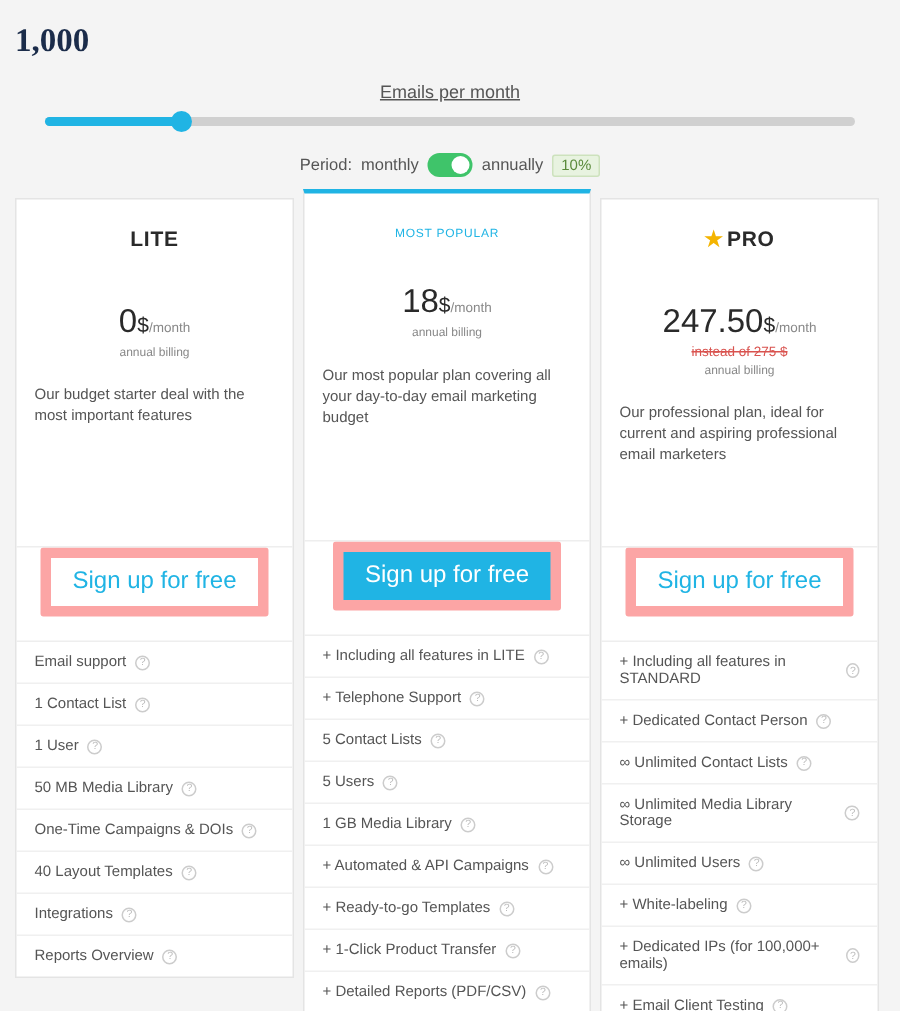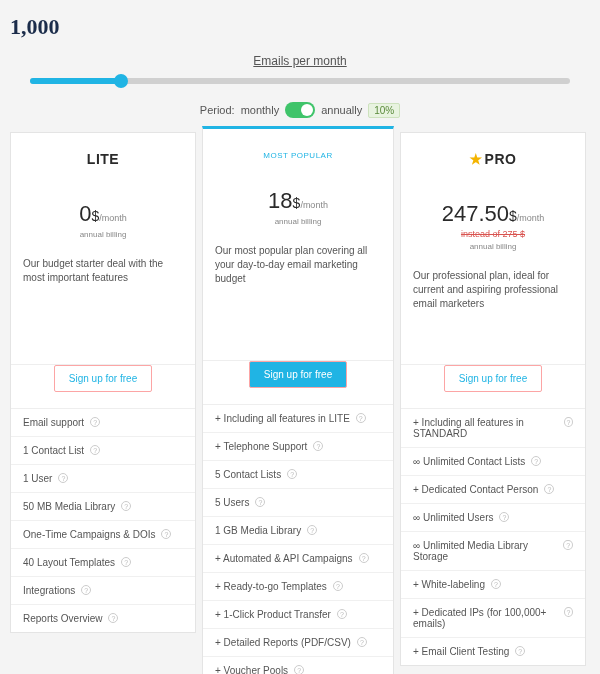--- a/index.html
+++ b/index.html
@@ -149,39 +149,39 @@
   }
   .plan.highlight .desc,
   .plan.pro .desc { text-align: left; }
   .cta-row {
     text-align: center;
     padding: 0 12px 16px;
     border-bottom: 1px solid #eee;
   }
   .cta {
     display: inline-block;
-    font-size: 10px;
+    font-size: 16px;
     padding: 7px 14px;
     border-radius: 2px;
-    border: 1px solid #fca5a5;
+    border: 7px solid #fca5a5;
     color: #20b4e4;
     background: #fff;
   }
   .cta.solid {
     background: #20b4e4;
     color: #fff;
   }
   .features { list-style: none; }
   .features li {
     font-size: 10px;
     color: #555;
     padding: 8px 12px;
     border-bottom: 1px solid #f0f0f0;
     display: flex;
-    align-items: flex-start;
+    align-items: center;
     gap: 4px;
   }
   .features li:last-child { border-bottom: none; }
   .info {
     display: inline-flex;
     align-items: center; justify-content: center;
     width: 10px; height: 10px;
     border: 1px solid #ccc;
     border-radius: 50%;
     font-size: 7px;
@@ -335,33 +335,33 @@
       </div>
       <div class="cta-row">
         <span class="cta">Sign up for free</span>
       </div>
       <ul class="features">
           <li>
             <span>+ Including all features in STANDARD</span>
             <span class="info">?</span>
           </li>
           <li>
+            <span>+ Dedicated Contact Person</span>
+            <span class="info">?</span>
+          </li>
+          <li>
             <span>∞ Unlimited Contact Lists</span>
             <span class="info">?</span>
           </li>
           <li>
-            <span>+ Dedicated Contact Person</span>
+            <span>∞ Unlimited Media Library Storage</span>
             <span class="info">?</span>
           </li>
           <li>
             <span>∞ Unlimited Users</span>
-            <span class="info">?</span>
-          </li>
-          <li>
-            <span>∞ Unlimited Media Library Storage</span>
             <span class="info">?</span>
           </li>
           <li>
             <span>+ White-labeling</span>
             <span class="info">?</span>
           </li>
           <li>
             <span>+ Dedicated IPs (for 100,000+ emails)</span>
             <span class="info">?</span>
           </li>

